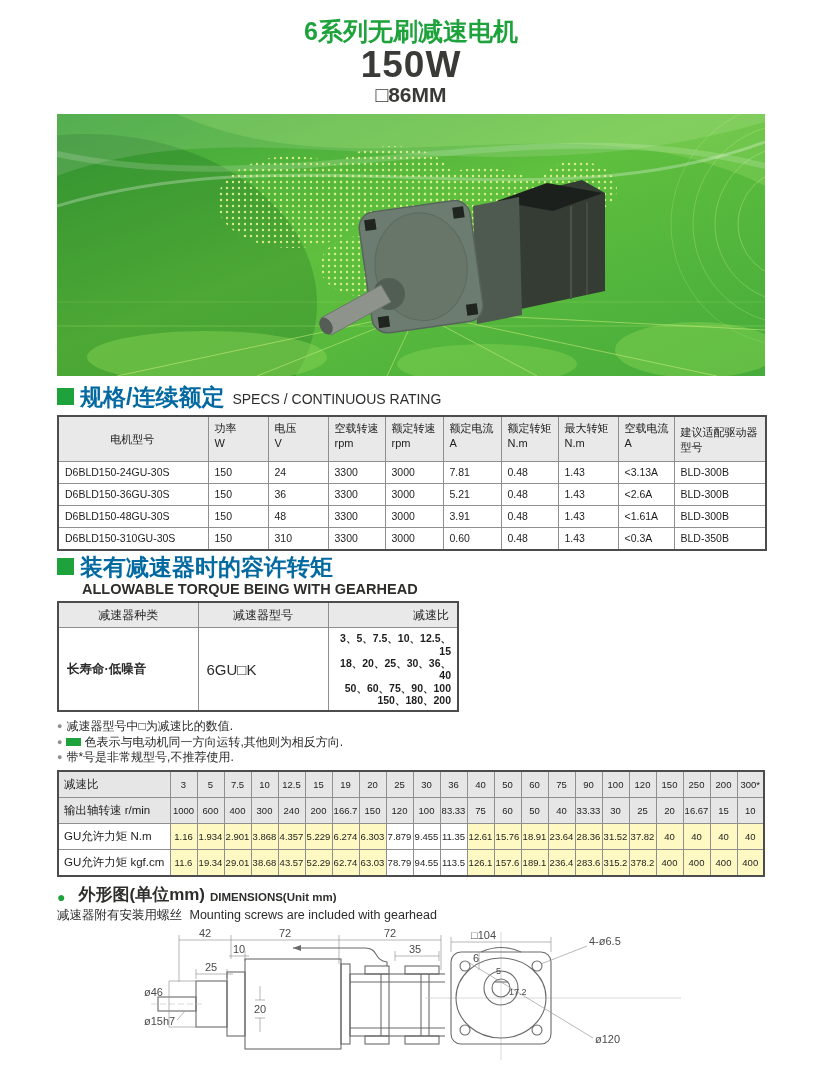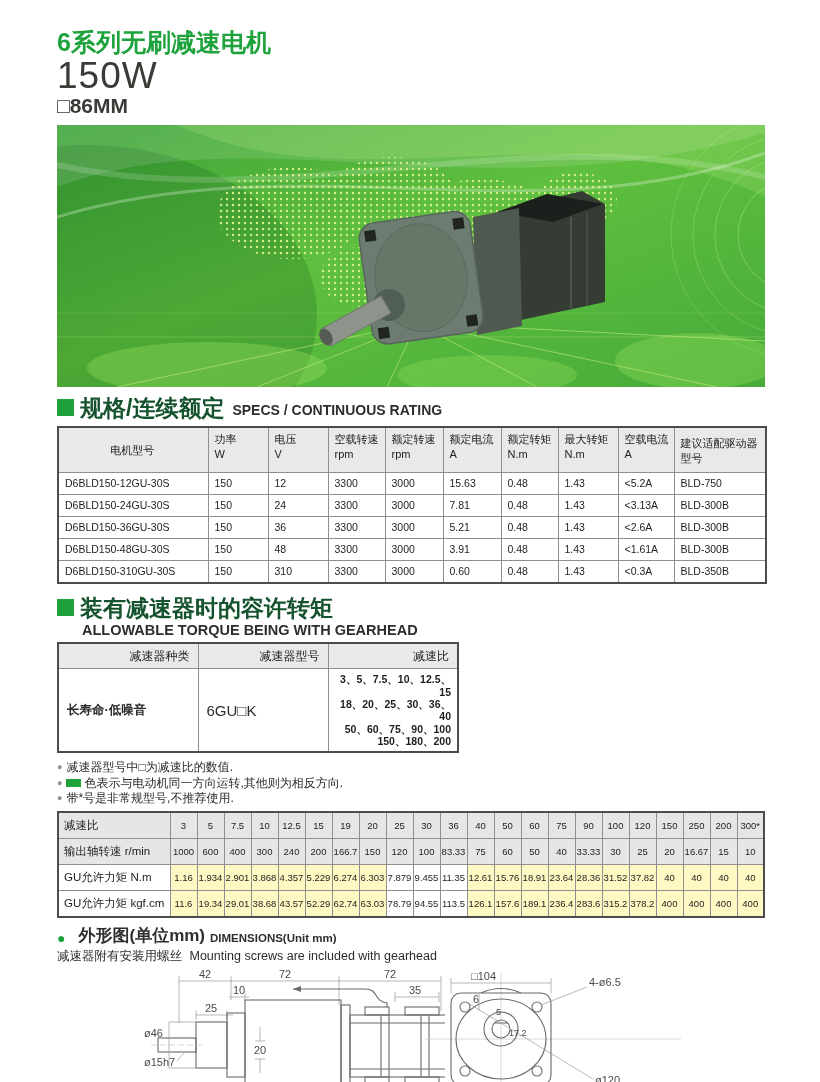--- a/index.html
+++ b/index.html
@@ -1,50 +1,50 @@
 <!DOCTYPE html>
 <html><head>
 <meta charset="utf-8">
 <style>
   html,body{margin:0;padding:0;background:#fff;}
   .page{position:relative;width:820px;height:1082px;background:#fff;overflow:hidden;
         font-family:"Liberation Sans","DejaVu Sans",sans-serif;color:#2b2b2b;}
   .content{position:absolute;left:57px;top:0;width:708px;}
 
   
-  .hdr{padding-top:28px;}
+  .hdr{padding-top:17px;text-align:center;}
   .series-title{font-size:25px;font-weight:bold;color:#1ea33c;line-height:1.15;}
-  .power-title{font-size:37px;font-weight:normal;color:#3a3a37;line-height:1.02;letter-spacing:1px;}
+  .power-title{font-size:37px;font-weight:bold;color:#3a3a37;line-height:1.02;letter-spacing:1px;}
   .frame-title{font-size:21px;font-weight:bold;color:#3a3a37;line-height:1.1;}
 
   
   .banner{margin-top:7px;width:708px;height:262px;position:relative;}
   .banner svg{display:block;}
 
   
   .sec-title{display:flex;align-items:flex-end;margin-top:9px;}
   .sec-sq{width:17px;height:17px;background:#1ea33c;margin:0 6px 5px 0;flex:0 0 auto;}
-  .sec-zh{font-size:23px;font-weight:bold;color:#14532d;line-height:1.1;}
-  .sec-en{font-size:14px;font-weight:bold;color:#2e2e2c;margin:0 0 3px 8px;}
+  .sec-zh{font-size:23px;font-weight:bold;color:#0369a1;line-height:1.1;}
+  .sec-en{font-size:14px;font-weight:normal;color:#2e2e2c;margin:0 0 3px 8px;}
   .sec-en2{font-size:14.5px;font-weight:bold;color:#2e2e2c;margin:1px 0 0 25px;}
 
   
   table{border-collapse:collapse;}
   .specs{margin-top:5px;width:708px;table-layout:fixed;border:2px solid #4c4c4c;}
   .specs th,.specs td{border:1px solid #8f8f8f;}
   .specs th{background:#e9e9e9;height:38px;font-weight:normal;font-size:11px;color:#222;
             text-align:left;vertical-align:top;padding:4px 2px 2px 6px;line-height:1.35;}
   .specs th.vc{vertical-align:middle;}
   .specs th.center{text-align:center;padding-left:0;margin-top:29px;}
   .specs td{height:21px;font-size:10.5px;color:#1d1d1d;padding:0 2px 0 6px;}
 
   
   .gearhead{margin-top:4px;width:400px;table-layout:fixed;border:2px solid #4c4c4c;}
   .gearhead th,.gearhead td{border:1px solid #8f8f8f;}
-  .gearhead th{background:#e9e9e9;height:24px;font-weight:normal;font-size:12px;text-align:right;padding:0 8px;color:#222;}
+  .gearhead th{background:#e9e9e9;height:24px;font-weight:normal;font-size:12px;text-align:center;padding:0 8px;color:#222;}
   .gearhead th.right{text-align:right;}
   .gearhead td{vertical-align:middle;}
   .gh-type{font-size:12.5px;font-weight:bold;padding:16px 8px;}
   .gh-model{font-size:15px;padding:0 8px;}
   .gh-ratios{font-size:10.5px;line-height:1.18;text-align:right;padding:4px 6px;white-space:pre-line;color:#1d1d1d;font-weight:bold;}
 
   
   .notes{margin-top:7px;}
   .note{font-size:12px;color:#2b2b2b;line-height:1.28;}
   .note .bullet{color:#8b938b;font-size:9px;margin-right:4px;vertical-align:1px;}
@@ -212,32 +212,20 @@
               <div>空载电流</div>
               <div>A</div>
             </th>
             <th class="vc">
               <div>建议适配驱动器型号</div>
             </th>
           </tr>
         </thead>
       <tbody>
           <tr>
-            <td>D6BLD150-12GU-30S</td>
-            <td>150</td>
-            <td>12</td>
-            <td>3300</td>
-            <td>3000</td>
-            <td>15.63</td>
-            <td>0.48</td>
-            <td>1.43</td>
-            <td>&lt;5.2A</td>
-            <td>BLD-750</td>
-          </tr>
-          <tr>
             <td>D6BLD150-24GU-30S</td>
             <td>150</td>
             <td>24</td>
             <td>3300</td>
             <td>3000</td>
             <td>7.81</td>
             <td>0.48</td>
             <td>1.43</td>
             <td>&lt;3.13A</td>
             <td>BLD-300B</td>
@@ -275,21 +263,21 @@
             <td>0.60</td>
             <td>0.48</td>
             <td>1.43</td>
             <td>&lt;0.3A</td>
             <td>BLD-350B</td>
           </tr>
         </tbody>
     </table>
 
     <div>
-      <div class="sec-title" style="margin-top:12px;">
+      <div class="sec-title" style="margin-top:4px;">
         <span class="sec-sq"></span>
         <span class="sec-zh">装有减速器时的容许转矩</span>
       </div>
       <div class="sec-en2">ALLOWABLE TORQUE BEING WITH GEARHEAD</div>
     </div>
 
     <table class="gearhead">
       <colgroup>
           <col style="width:140px">
           <col style="width:130px">

